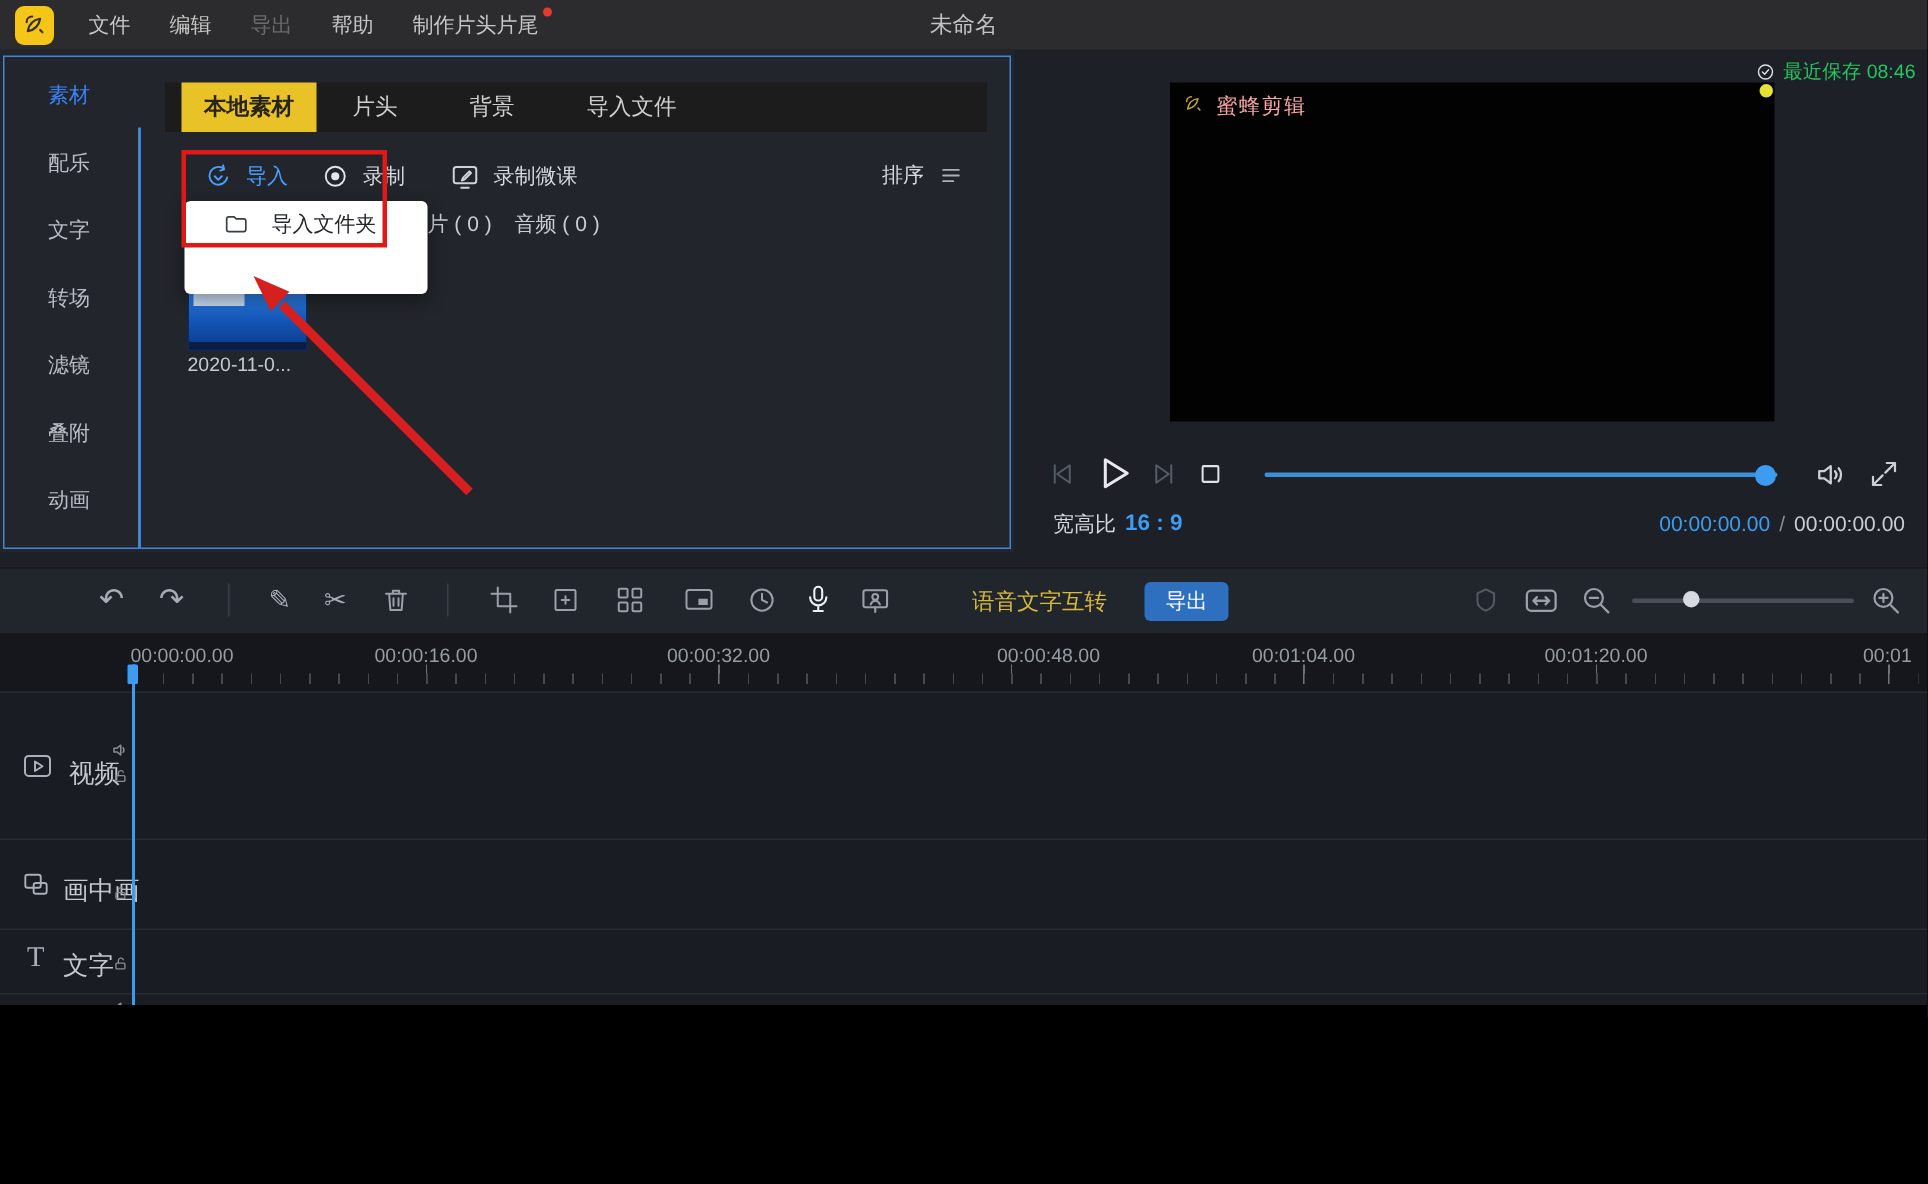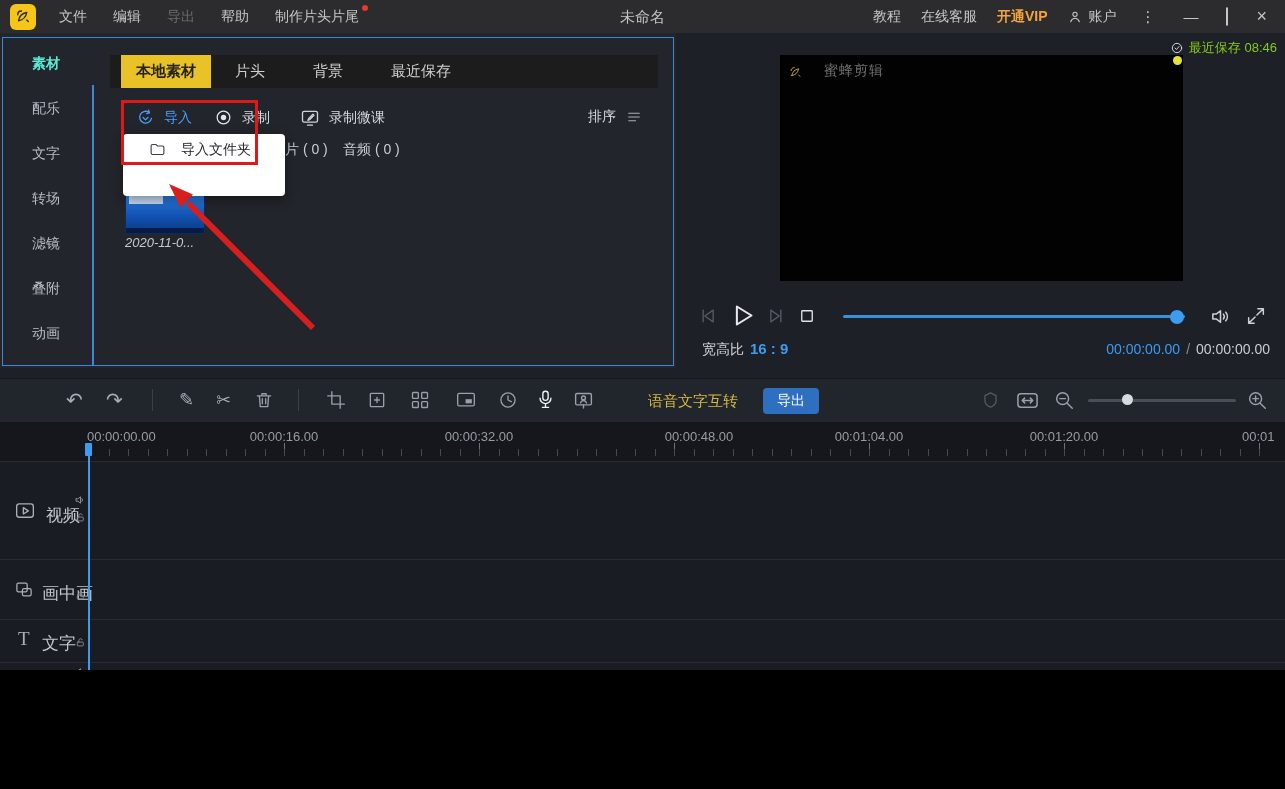--- a/index.html
+++ b/index.html
@@ -20,42 +20,42 @@
   .vip { color:#f2a33c; font-weight:bold; }
   .acct { display:flex; align-items:center; gap:5px; }
   .winbtn { color:#c6c6c6; font-size:15px; padding:0 4px; }
   .maxbox { width:11px; height:11px; border:1.4px solid #c6c6c6; border-radius:2px; }
 
   
   .media-bg { left:0; top:33px; width:676px; height:335px; background:#22252b; }
   .panel-border { left:2px; top:37px; width:672px; height:329px; border:1.5px solid #3f86d6; pointer-events:none; }
   .side-divider { left:92px; top:85px; width:1.5px; height:281px; background:#3f86d6; }
   .side-item { left:0; width:92px; height:24px; text-align:center; font-size:14px; color:#b9bec6; cursor:pointer; }
-  .side-item.active { color:#5eead4;font-weight:bold; }
+  .side-item.active { color:#3b82f6; }
 
   .tabstrip { left:110px; top:55px; width:548px; height:33px; background:#1c1c1c; display:flex; align-items:stretch; padding-left:11px; }
   .tab { display:flex; align-items:center; padding:0 24px; font-size:15px; color:#cfcfcf; }
   .tab.active { background:#e9c227; color:#26241c; padding:0 15px; font-weight:bold; }
 
   .mp-btn { display:flex; align-items:center; gap:9px; font-size:14px; color:#d7dade; }
   .blue { color:#4a9eff; }
 
   .thumb { left:125px; top:192px; width:80px; height:42px; background:linear-gradient(180deg,#2f84e8 0%,#1254b4 55%,#0a3a86 100%); border:1px solid #0a2d60; }
   .thumb .tbar { position:absolute; left:3px; top:3px; width:34px; height:8px; background:rgba(255,255,255,.75); }
   .thumb .tbar2 { position:absolute; left:0; bottom:0; width:100%; height:5px; background:rgba(10,20,50,.8); }
-  .thumb-name { left:125px; top:235px; width:86px; font-size:13px; color:#c6cad0;font-style:italic; }
+  .thumb-name { left:125px; top:235px; width:86px; font-size:13px; color:#c6cad0; }
 
   .dropdown { left:123px; top:134px; width:162px; height:62px; background:#fff; border-radius:4px; box-shadow:0 4px 12px rgba(0,0,0,.4); z-index:5; }
   .dd-item { display:flex; align-items:center; height:31px; padding-left:26px; gap:15px; font-size:14px; color:#23262b; }
   .anno-rect { left:121px; top:100px; width:137px; height:65px; border:3px solid #e11818; z-index:10; pointer-events:none; }
 
   
-  .autosave { right:8px; top:39px; display:flex; align-items:center; gap:5px; font-size:13px; color:#84cc16; }
+  .autosave { right:8px; top:39px; display:flex; align-items:center; gap:5px; font-size:13px; color:#22c55e; }
   .video { left:780px; top:55px; width:403px; height:226px; background:#020202; }
-  .vwm { position:absolute; left:8px; top:7px; display:flex; align-items:flex-end; gap:21px; color:#737373; font-size:14px; letter-spacing:1px; }
+  .vwm { position:absolute; left:8px; top:7px; display:flex; align-items:flex-start; gap:8px; color:#fca5a5; font-size:14px; letter-spacing:1px; }
   .ydot { left:1173px; top:56px; width:9px; height:9px; border-radius:50%; background:#e6e432; z-index:2; }
   .seek-track { left:843px; top:315px; width:342px; height:3px; background:#3d8fd6; border-radius:2px; }
   .seek-knob { left:1170px; top:310px; width:14px; height:14px; border-radius:50%; background:#3d9bf0; }
   .aspect-label { left:702px; top:341px; font-size:14px; color:#d5d9de; }
   .aspect-value { left:750px; top:340px; font-size:15px; color:#3d9bf0; font-weight:bold; }
   .timebox { right:15px; top:341px; font-size:14px; }
   .timebox .cur { color:#3d9bf0; }
   .timebox .sep { color:#8a8f96; padding:0 6px; }
   .timebox .tot { color:#c9cdd3; }
 
@@ -236,55 +236,40 @@
         <svg class="ic" width="18" height="18" style="stroke-width:1.9">
           <use href="#sym-bee"></use>
         </svg>
       </div>
     <div class="menu-item">文件</div>
     <div class="menu-item">编辑</div>
     <div class="menu-item disabled">导出</div>
     <div class="menu-item">帮助</div>
     <div class="menu-item"><span>制作片头片尾</span><span class="red-dot"></span></div>
     <div class="tb-title">未命名</div>
-    <div class="tb-right">
-      <span>教程</span>
-      <span>在线客服</span>
-      <span class="vip">开通VIP</span>
-      <span class="acct">
-        <svg class="ic" width="16" height="16">
-            <use href="#sym-person"></use>
-          </svg>
-        <span>账户</span>
-      </span>
-      <span class="winbtn">⋮</span>
-      <span class="winbtn">—</span>
-      <span class="winbtn"><span class="maxbox"></span></span>
-      <span class="winbtn" style="font-size:18px">×</span>
-    </div>
   </div>
 
   <div class="abs media-bg"></div>
 
   <div class="abs side-item active" style="top:55px">素材</div>
   <div class="abs side-item" style="top:100px">配乐</div>
   <div class="abs side-item" style="top:145px">文字</div>
   <div class="abs side-item" style="top:190px">转场</div>
   <div class="abs side-item" style="top:235px">滤镜</div>
   <div class="abs side-item" style="top:280px">叠附</div>
   <div class="abs side-item" style="top:325px">动画</div>
 
   <div class="abs panel-border"></div>
   <div class="abs side-divider"></div>
 
   <div class="abs tabstrip">
     <div class="tab active">本地素材</div>
     <div class="tab">片头</div>
     <div class="tab">背景</div>
-    <div class="tab">最近保存</div>
+    <div class="tab">导入文件</div>
   </div>
 
   <div class="abs mp-btn" style="left:136px; top:108px">
     <svg class="ic blue" width="19" height="19">
         <use href="#sym-import"></use>
       </svg>
     <span class="blue">导入</span>
   </div>
   <div class="abs mp-btn" style="left:214px; top:108px">
     <svg class="ic" width="19" height="19" style="color:#e3e6ea">

